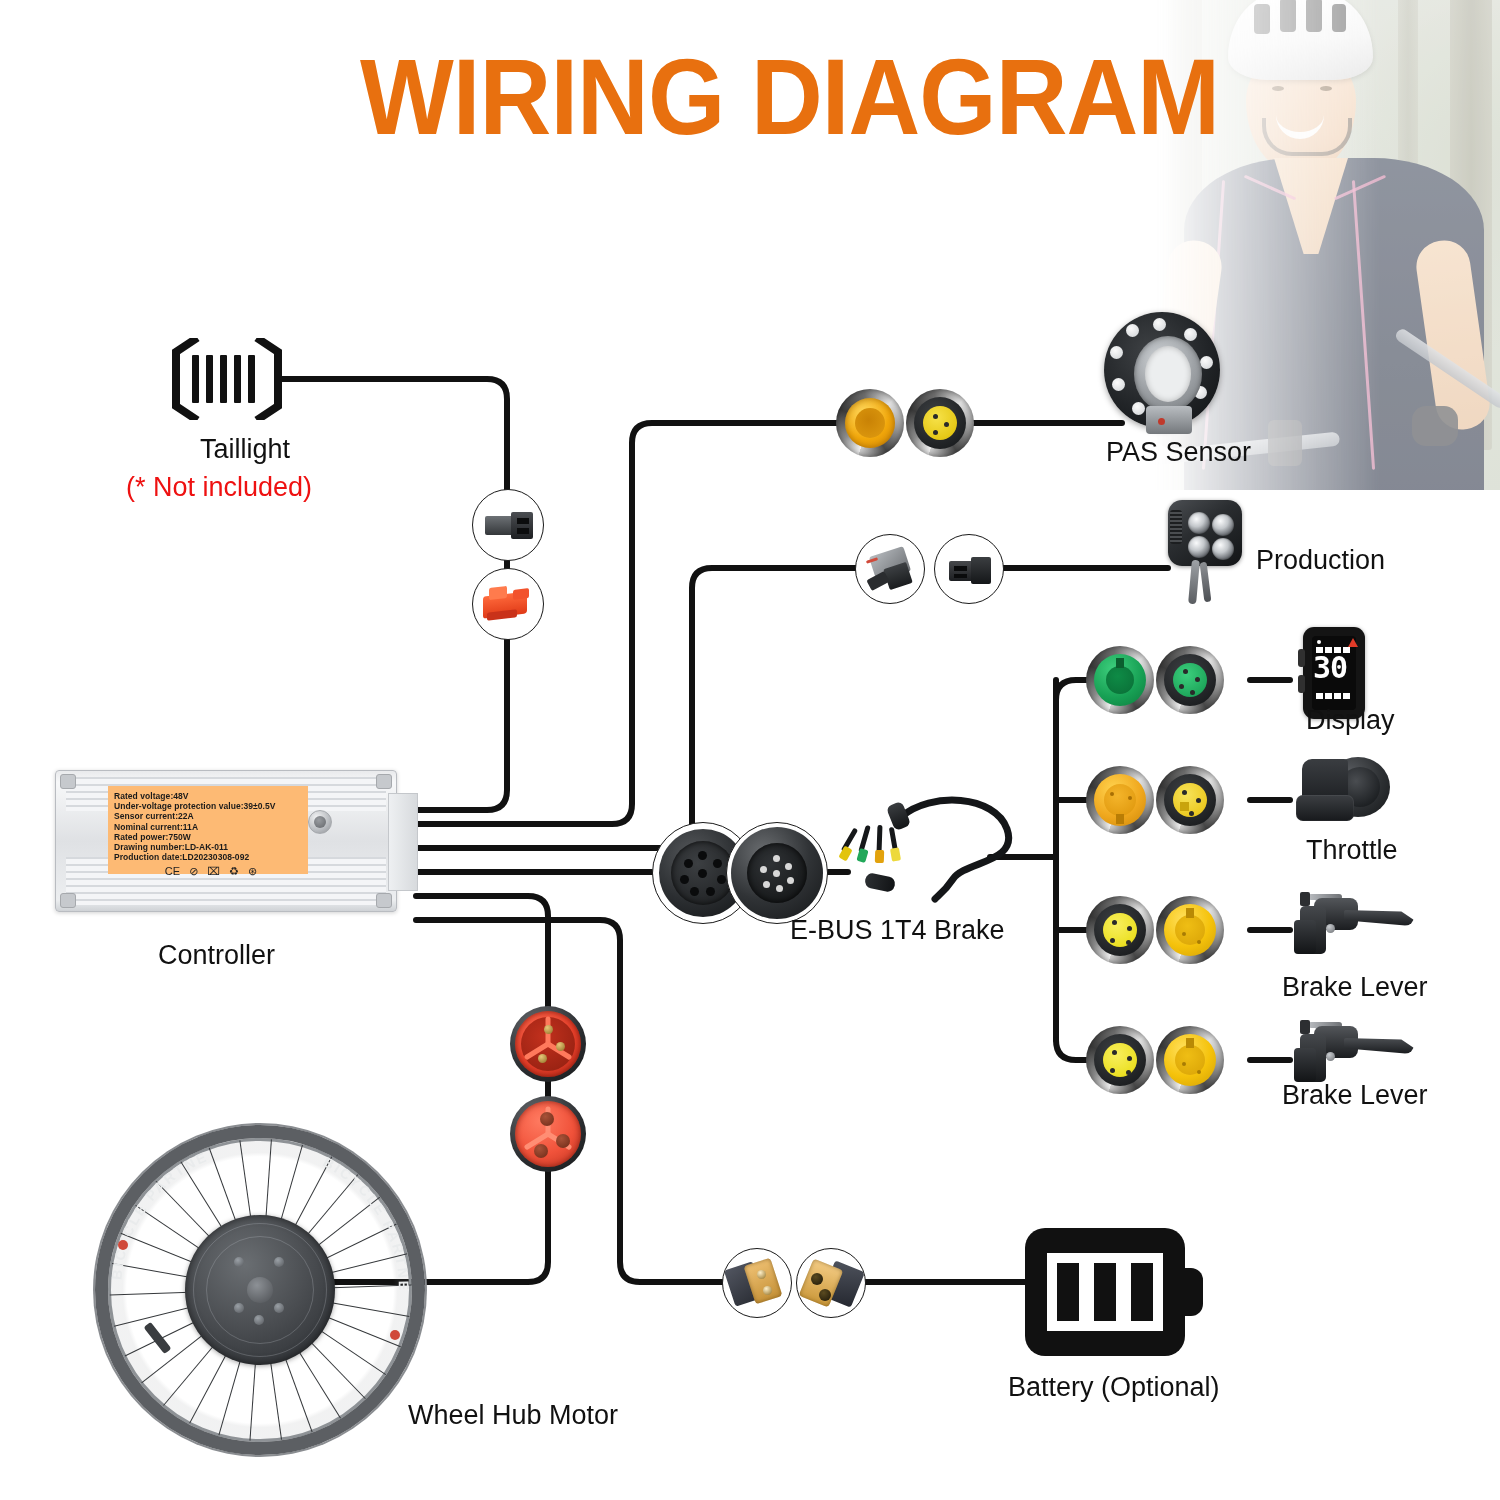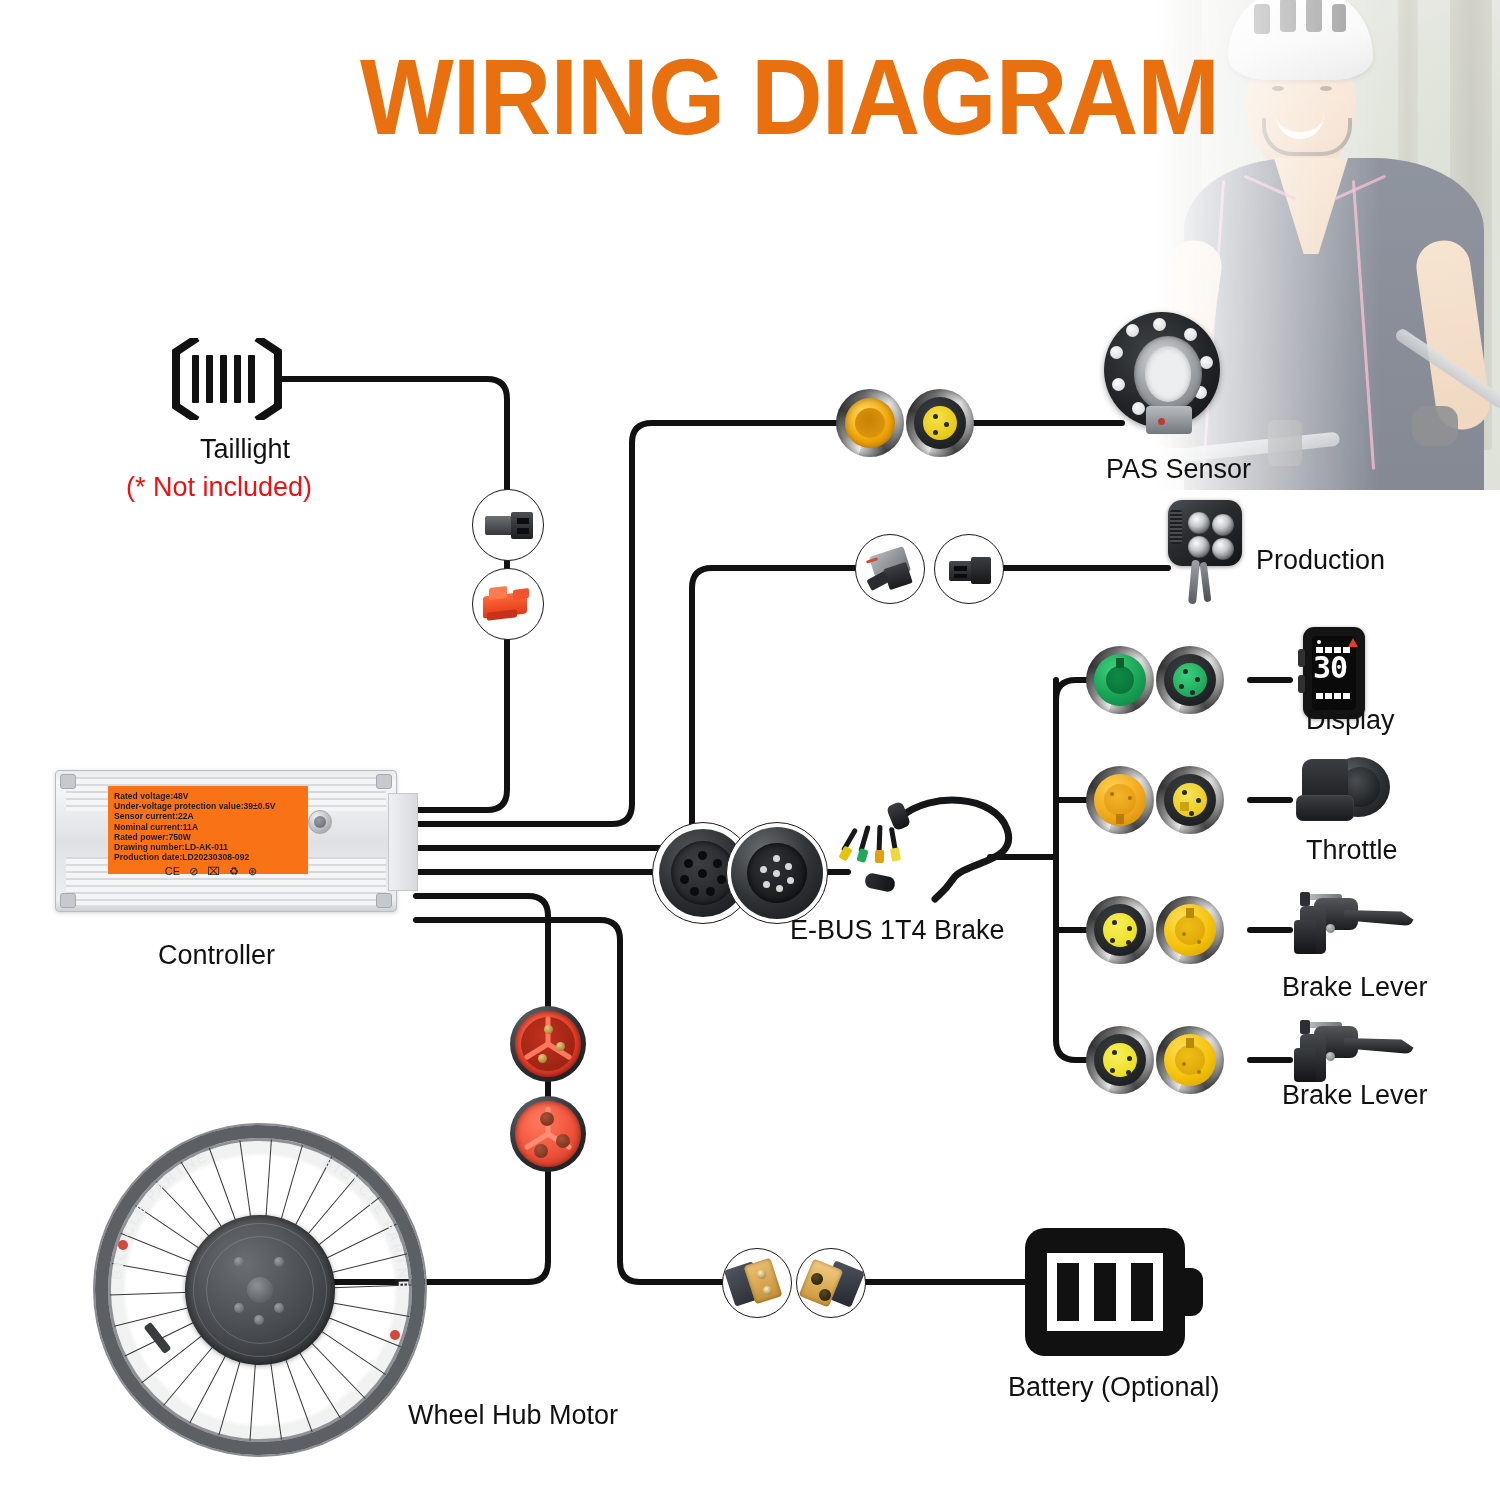--- a/index.html
+++ b/index.html
@@ -84,21 +84,21 @@
   .notch{position:absolute;background:#2b2b2b;}
 
   
   .ctrl-body{position:absolute;left:55px;top:770px;width:340px;height:140px;
     background:linear-gradient(180deg,#e9eaec 0%,#f7f8f9 8%,#dfe1e4 50%,#eceef0 92%,#cfd2d6 100%);
     border:1.5px solid #b9bcc1;border-radius:4px;
     box-shadow:0 1px 4px rgba(0,0,0,.18);}
   .fins{position:absolute;left:0;right:0;background:
     repeating-linear-gradient(180deg,#d6d9dd 0px,#d6d9dd 2px,#f4f5f7 2px,#f4f5f7 7px);}
   .ctrl-label{position:absolute;left:108px;top:786px;width:200px;height:88px;
-    background:#f97316;}
+    background:#fdba74;}
   .ctrl-label .ln{font-size:8.5px;font-weight:bold;color:#1b1b1b;line-height:10.2px;
     letter-spacing:.05px;white-space:nowrap;}
   .certs{display:flex;gap:9px;justify-content:center;margin-top:3px;font-size:11px;color:#222;}
   .screw{position:absolute;width:22px;height:22px;border-radius:50%;
     background:radial-gradient(circle at 35% 30%,#f2f3f4,#b9bcc0 60%,#8d9095);
     border:1px solid #a7aaae;}
   .screw:after{content:"";position:absolute;inset:5px;border-radius:50%;
     background:radial-gradient(circle at 40% 35%,#9a9da1,#63666a);}
   .tab{position:absolute;width:14px;height:13px;background:#c6c9cd;border:1px solid #a6a9ad;border-radius:3px;}
   .harness{position:absolute;left:388px;top:793px;width:28px;height:96px;
@@ -381,21 +381,21 @@
     <div class="hole" style="left:66px;top:96px;"></div>
     <div class="hole" style="left:34px;top:94px;"></div>
     <div class="hole" style="left:14px;top:70px;"></div>
     <div class="hole" style="left:12px;top:38px;"></div>
     <div class="hole" style="left:28px;top:16px;"></div>
     <div class="center"></div>
     <div class="bore"></div>
     <div class="blk"></div>
     <div class="dot"></div>
   </div>
-  <div class="lbl" style="left:1106px;top:454px;">PAS Sensor</div>
+  <div class="lbl" style="left:1106px;top:437px;">PAS Sensor</div>
 
   <div class="conn ring" style="left:855px;top:534px;width:68px;height:68px;">
     <div style="position:absolute;left:16px;top:16px;width:36px;height:26px;background:linear-gradient(150deg,#b6babe,#6b6e72);border-radius:3px;transform:rotate(-18deg);"></div>
     <div style="position:absolute;left:30px;top:30px;width:24px;height:22px;background:linear-gradient(180deg,#3d4043,#1a1c1e);border-radius:2px;transform:rotate(-18deg);"></div>
     <div style="position:absolute;left:10px;top:24px;width:12px;height:3px;background:#d14a3a;border-radius:2px;transform:rotate(-18deg);"></div>
     <div style="position:absolute;left:12px;top:40px;width:20px;height:12px;background:#2a2c2f;border-radius:2px;transform:rotate(-28deg);"></div>
   </div>
   <div class="conn ring" style="left:934px;top:534px;width:68px;height:68px;">
     <div style="position:absolute;left:14px;top:26px;width:26px;height:20px;background:linear-gradient(180deg,#47494c,#1c1e21);border-radius:2px;"></div>
     <div style="position:absolute;left:36px;top:22px;width:20px;height:27px;background:linear-gradient(180deg,#3b3e41,#141618);border-radius:2px;"></div>

